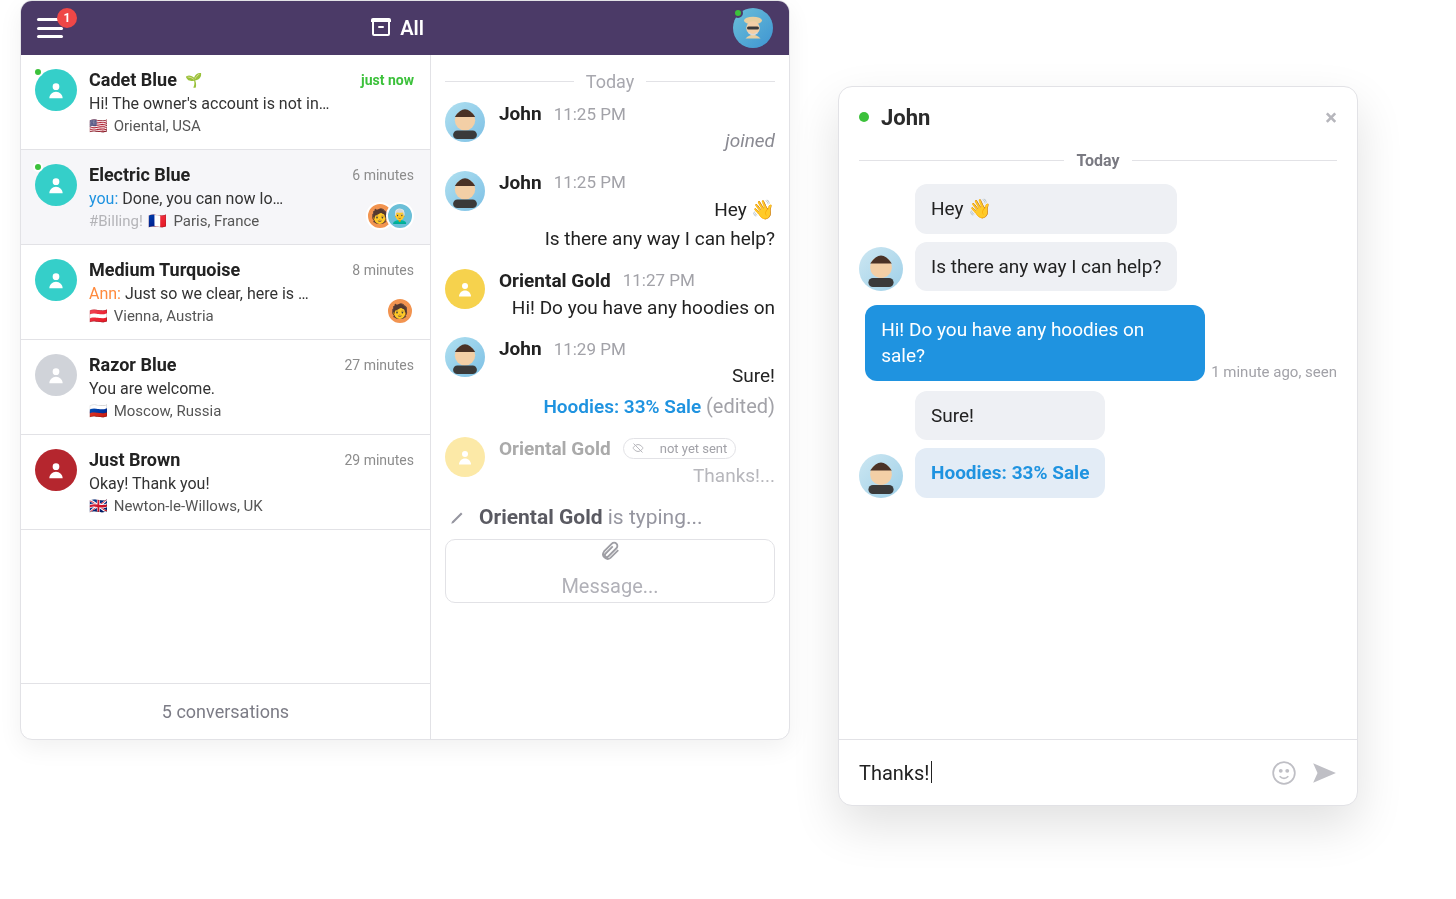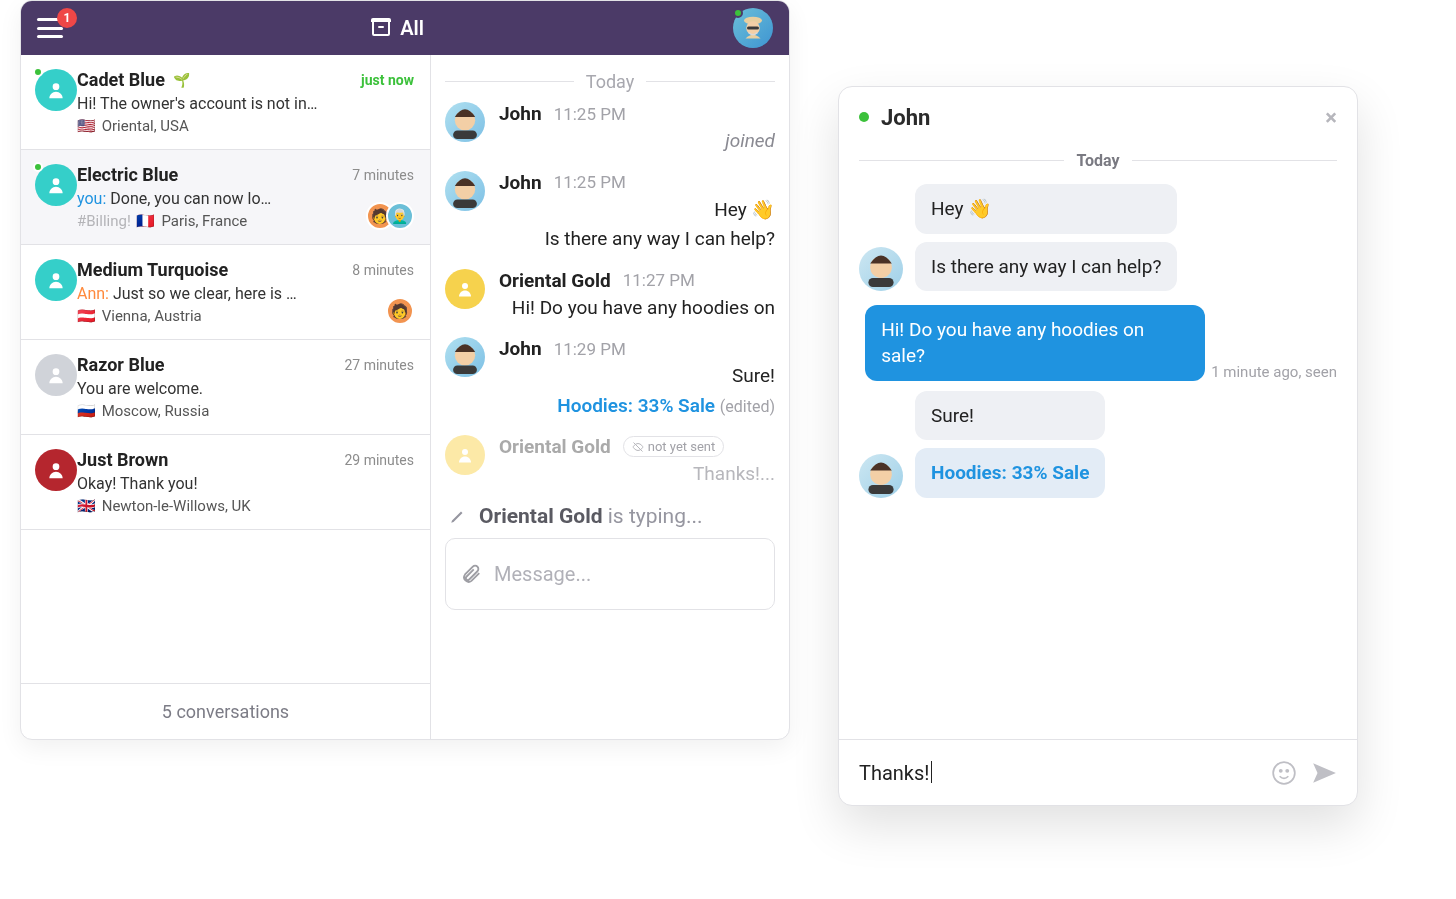--- a/index.html
+++ b/index.html
@@ -35,21 +35,21 @@
   .app-title-wrap{flex:1;display:flex;align-items:center;justify-content:center;gap:10px;font-size:20px;font-weight:600;}
   .archive-icn{width:18px;height:16px;border:2px solid #fff;border-radius:2px;position:relative;}
   .archive-icn:before{content:"";position:absolute;left:-3px;right:-3px;top:-4px;height:4px;background:#fff;border-radius:2px 2px 0 0;}
   .archive-icn:after{content:"";position:absolute;left:4px;right:4px;top:4px;height:2px;background:#fff;border-radius:2px;}
   .profile-avatar{width:40px;height:40px;border-radius:50%;background:linear-gradient(135deg,#6bbfd8,#3e95d2);position:relative;display:flex;align-items:center;justify-content:center;}
   .profile-avatar svg{width:30px;height:30px;}
   .profile-avatar .dot{position:absolute;left:0;top:0;width:10px;height:10px;background:var(--green);border-radius:50%;border:2px solid var(--purple);}
 
   
   .conv-list{width:var(--sidebar-w);height:calc(100% - 54px);border-right:1px solid var(--border);display:flex;flex-direction:column;}
-  .conv-item{border-bottom:1px solid var(--border);padding:14px 16px 14px 14px;display:flex;cursor:pointer;position:relative;}
+  .conv-item{border-bottom:1px solid var(--border);padding:14px 16px 14px 14px;display:flex;gap:12px;cursor:pointer;position:relative;}
   .conv-item.active{background:#f6f6f9;}
   .conv-av{width:42px;height:42px;border-radius:50%;flex:0 0 42px;position:relative;display:flex;align-items:center;justify-content:center;}
   .conv-av.teal{background:var(--teal);}
   .conv-av.grey{background:var(--grey-avatar);}
   .conv-av.red{background:var(--red);}
   .conv-av svg{width:20px;height:22px;}
   .conv-av .dot{position:absolute;left:-2px;top:-2px;width:10px;height:10px;background:var(--green);border-radius:50%;border:2px solid #fff;}
   .conv-body{flex:1;min-width:0;}
   .conv-row1{display:flex;align-items:center;gap:8px;}
   .conv-name{font-size:18px;font-weight:700;color:#222;}
@@ -79,29 +79,29 @@
   .log-av.yellow-faded{background:#fce9a7;}
   .log-av svg.person{width:18px;height:20px;}
   .log-body{flex:1;min-width:0;}
   .log-head{display:flex;align-items:center;gap:12px;}
   .log-name{font-size:19px;font-weight:700;color:#222;}
   .log-name.faded{color:#aaa;}
   .log-time{font-size:17px;color:#a2a2a8;}
   .log-text{font-size:19px;color:#222;margin-top:2px;line-height:1.45;text-align:right;}
   .log-text.italic{font-style:italic;color:#8a8a92;}
   .log-text .link{color:var(--blue);font-weight:600;}
-  .log-text .edited{color:#a2a2a8;font-size:16px;}
-  .pill{border:1px solid var(--border);color:#a2a2a8;font-size:13px;border-radius:14px;padding:2px 8px;display:inline-flex;align-items:center;gap:4px;}
+  .log-text .edited{color:#a2a2a8;font-size:20px;}
+  .pill{border:1px solid var(--border);color:#a2a2a8;font-size:13px;border-radius:14px;padding:2px 8px;display:inline-flex;align-items:center;gap:16px;}
   .log-text.faded{color:#b7b7bc;}
 
   .typing-row{display:flex;align-items:center;gap:12px;font-size:21px;color:#9696a0;margin:4px 0 10px 4px;}
   .typing-row .name{font-weight:700;color:#5a5a62;}
   .pencil{width:18px;height:18px;}
 
-  .compose{border:1px solid var(--border);border-radius:10px;height:72px;display:flex;align-items:center;padding:0 14px;gap:12px;color:#b1b1b8;font-size:20px;margin-bottom:14px;}
+  .compose{border:1px solid var(--border);border-radius:10px;height:64px;display:flex;align-items:center;padding:0 14px;gap:12px;color:#b1b1b8;font-size:20px;margin-bottom:14px;flex-direction:column;}
   .clip{width:22px;height:22px;color:#9e9ea4;}
 
   
   .widget{
     position:absolute;left:838px;top:86px;width:520px;height:720px;
     background:#fff;border-radius:14px;border:1px solid var(--border);
     box-shadow:0 20px 48px rgba(0,0,0,.12);display:flex;flex-direction:column;overflow:hidden;
   }
   .widget-head{display:flex;align-items:center;height:60px;padding:0 20px;gap:12px;border-bottom:0;}
   .status-dot{width:10px;height:10px;border-radius:50%;background:var(--green);}
@@ -188,21 +188,21 @@
       <div class="conv-av teal">
         <svg viewBox="0 0 24 24" fill="#fff">
             <circle cx="12" cy="8" r="4"></circle>
             <path d="M4 22c0-4.4 3.6-8 8-8s8 3.6 8 8"></path>
           </svg>
         <span class="dot"></span>
       </div>
       <div class="conv-body">
         <div class="conv-row1">
           <span class="conv-name">Electric Blue</span>
-          <span class="conv-time">7 minutes</span>
+          <span class="conv-time">6 minutes</span>
         </div>
         <div class="conv-preview">
           <span class="you">you:</span><span> Done, you can now lo…</span>
         </div>
         <div class="conv-meta">
           <span class="tag">#Billing!</span>
           <span>🇫🇷</span>
           <span>Paris, France</span>
         </div>
       </div>

